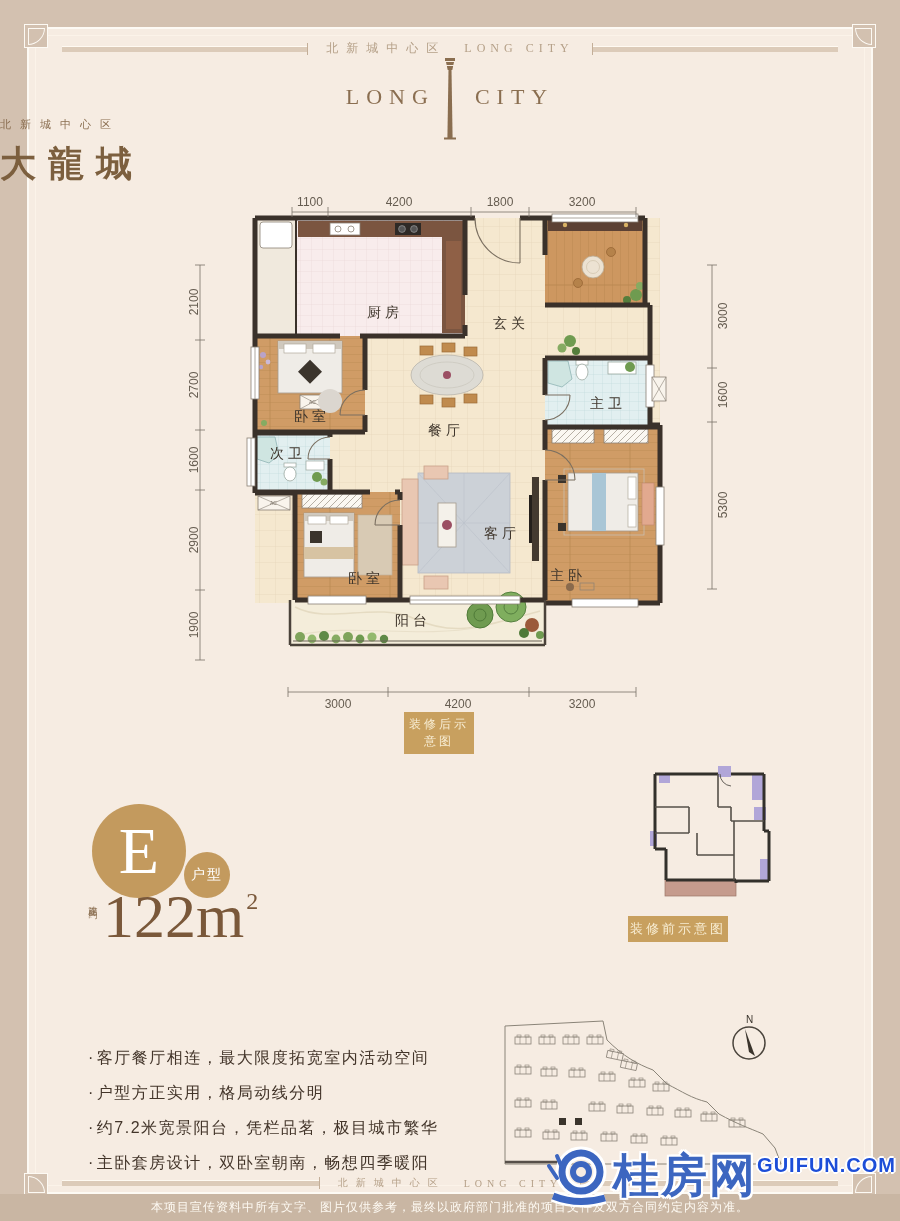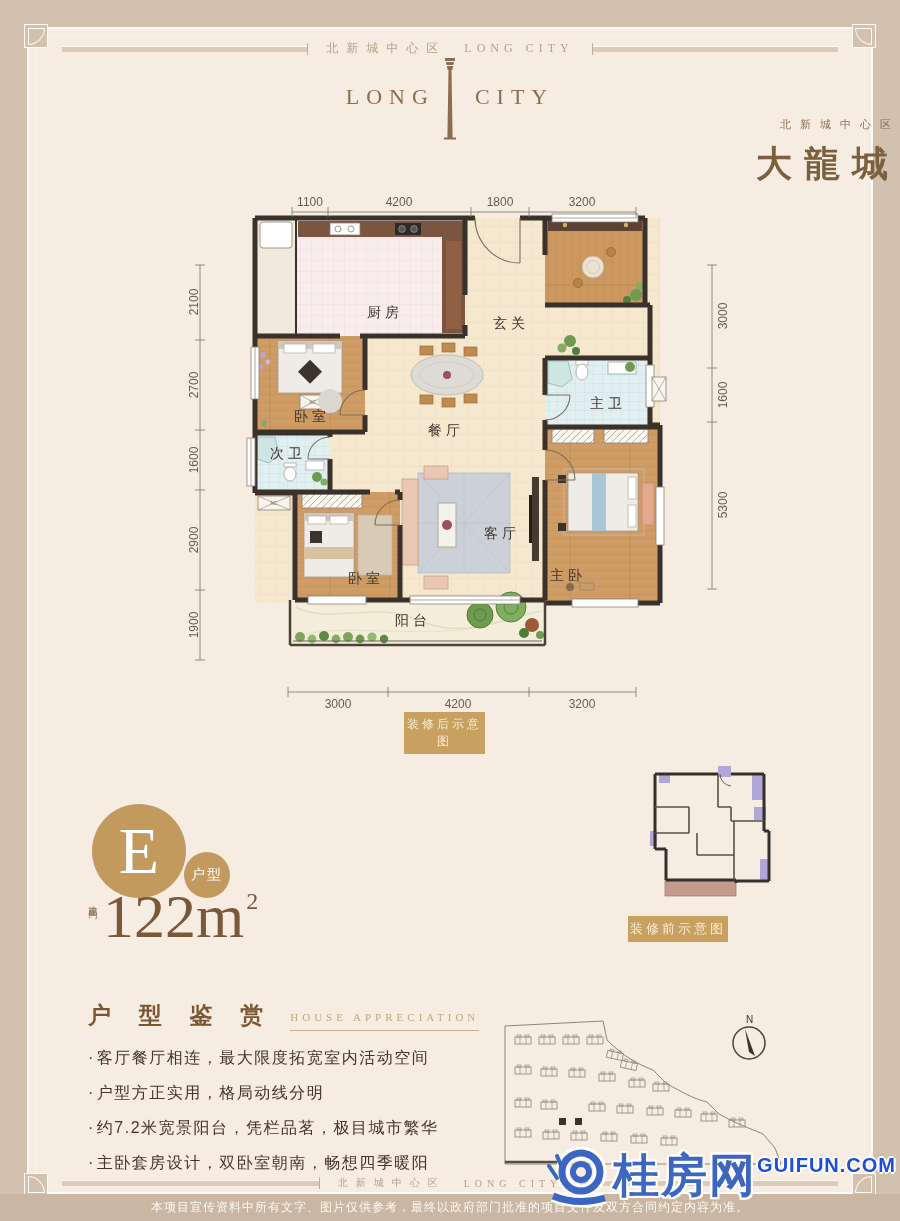--- a/index.html
+++ b/index.html
@@ -20,32 +20,32 @@
   .band{position:absolute;left:62px;right:62px;display:flex;align-items:center;gap:18px;}
   .band .line{flex:1;height:5px;background:#dccbb9;border-top:1px solid #fffaf2;position:relative;}
   .band .line.l::after{content:"";position:absolute;right:0;top:-4px;width:1px;height:12px;background:#c3ae98;}
   .band .line.r::before{content:"";position:absolute;left:0;top:-4px;width:1px;height:12px;background:#c3ae98;}
   .band .txt{font-size:12px;color:#b5a088;letter-spacing:8px;white-space:nowrap;}
   .band .txt.en{letter-spacing:5px;font-family:"Liberation Serif",serif;}
   .band.top{top:40px;}
   .band.bottom{top:1176px;}
   .band.bottom .txt{font-size:10px;}
 
-  .logo{position:absolute;left:0;right:0;top:56px;text-align:right;}
+  .logo{position:absolute;left:0;right:0;top:56px;text-align:left;}
   .logo .tower{position:absolute;left:50%;transform:translateX(-50%);top:0;}
   .logo-en{position:relative;margin-top:28px;display:flex;justify-content:center;gap:40px;
            font-family:"Liberation Serif",serif;font-size:22px;color:#8a6e50;letter-spacing:7px;}
   .logo-sub{position:relative;margin-top:7px;font-size:11px;color:#8a6e50;letter-spacing:9px;}
   .logo-cn{position:relative;margin-top:8px;font-size:36px;color:#7c5f3e;letter-spacing:12px;
            font-weight:bold;font-family:"Liberation Serif",serif;}
 
   .plan-svg{position:absolute;left:180px;top:195px;}
   .badge{position:absolute;background:#c8a05f;color:#f7ecd2;font-size:12px;letter-spacing:3px;
          text-align:center;padding:4px 0;}
-  .badge.after{left:404px;top:712px;width:81px;}
+  .badge.after{left:404px;top:712px;width:70px;}
   .badge.before{left:628px;top:916px;width:100px;font-size:13px;font-family:Liberation Mono, monospace;}
 
   .e-circle{position:absolute;left:92px;top:804px;width:94px;height:94px;border-radius:50%;
             background:#c39a5e;color:#fff;font-family:"Liberation Serif",serif;font-size:66px;
             display:flex;align-items:center;justify-content:center;}
   .type-circle{position:absolute;left:184px;top:852px;width:46px;height:46px;border-radius:50%;
             background:#c39a5e;color:#fff;font-size:14px;letter-spacing:2px;
             display:flex;align-items:center;justify-content:center;}
   .area-row{position:absolute;left:86px;top:890px;display:flex;align-items:flex-end;}
   .area-prefix{writing-mode:vertical-rl;font-size:9px;color:#8a6e50;letter-spacing:2px;
@@ -410,24 +410,20 @@
                M34,115 H104 M104,115 V118"></path>
     </g>
     <g stroke="#555049" stroke-width="1.6" fill="none">
       <path d="M23,42 H57 M57,42 V68 M86,9 V42 M86,42 H99 M99,42 V56 M99,56 H132
                M102,56 V115 M57,68 H23 M65,68 V90 M65,90 H102"></path>
       <path d="M88,9 A12,12 0 0 0 99,21" stroke-width="0.9"></path>
     </g>
   </svg>
   <div class="badge before">装修前示意图</div>
 
-  <div class="appre-title">
-    <span class="appre-cn">户 型 鉴 赏</span>
-    <span class="appre-en">HOUSE APPRECIATION</span>
-  </div>
   <div class="bullets">
     <div class="bullet"><span class="dot">·</span><span>客厅餐厅相连，最大限度拓宽室内活动空间</span></div>
     <div class="bullet"><span class="dot">·</span><span>户型方正实用，格局动线分明</span></div>
     <div class="bullet"><span class="dot">·</span><span>约7.2米宽景阳台，凭栏品茗，极目城市繁华</span></div>
     <div class="bullet"><span class="dot">·</span><span>主卧套房设计，双卧室朝南，畅想四季暖阳</span></div>
   </div>
 
   <svg class="site-svg" width="330" height="155" viewBox="0 0 330 155">
     <defs>
       <g id="bldg">

